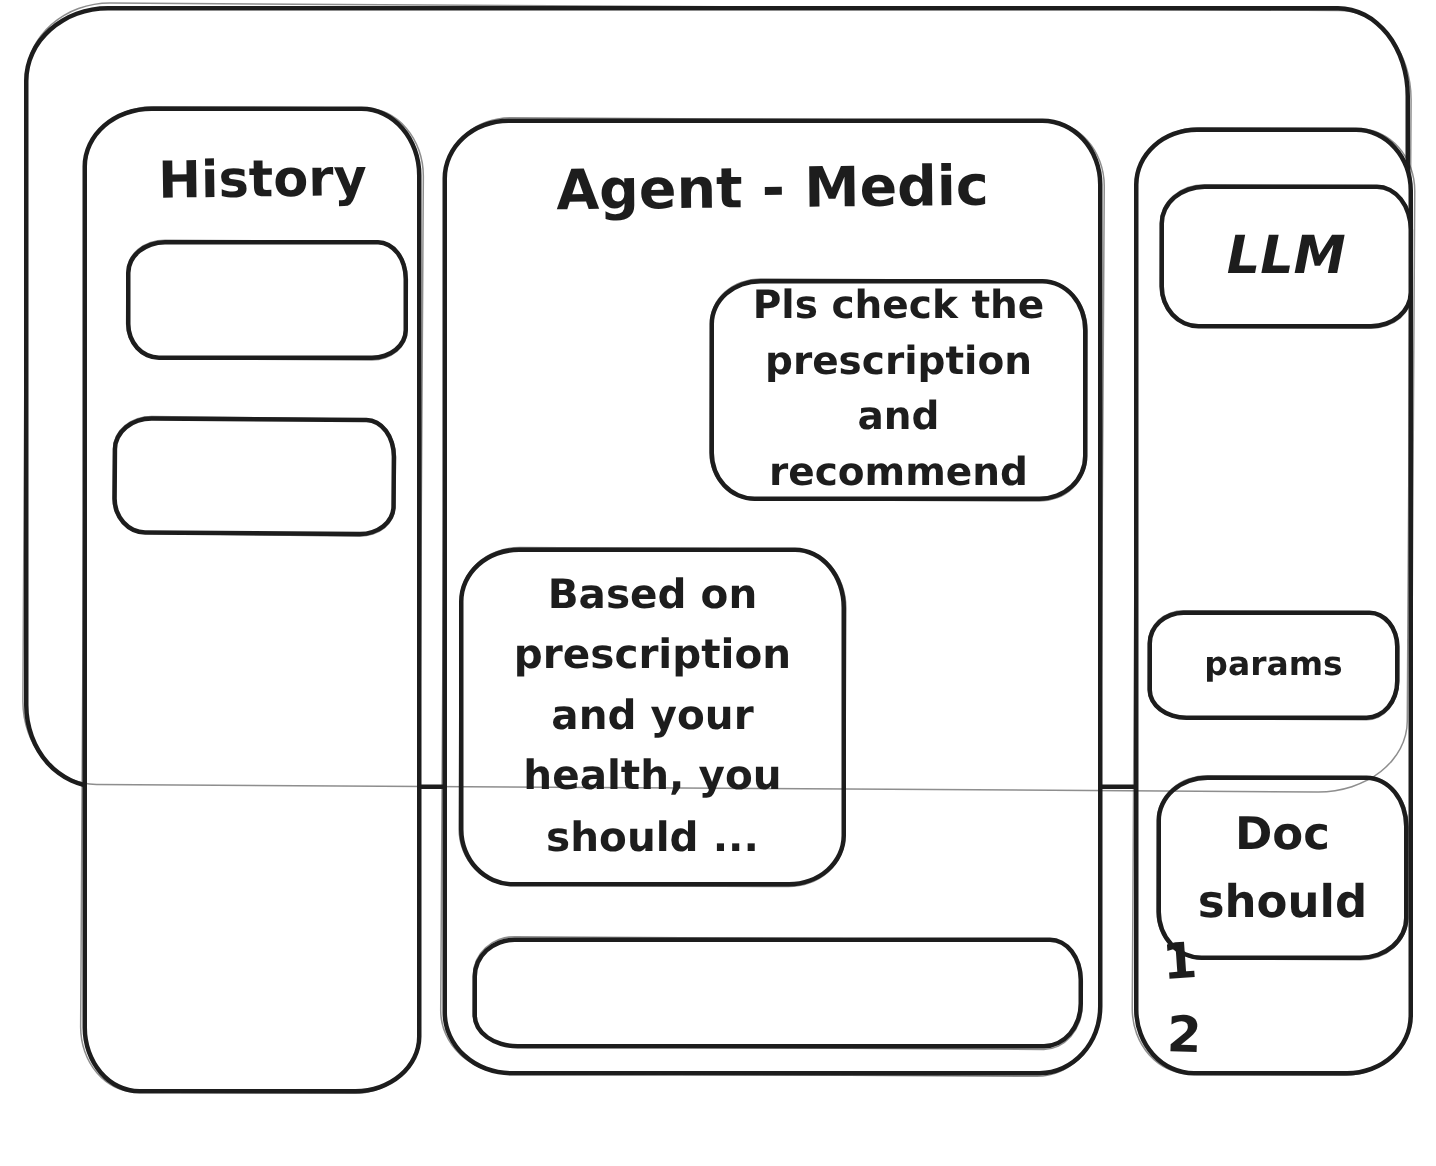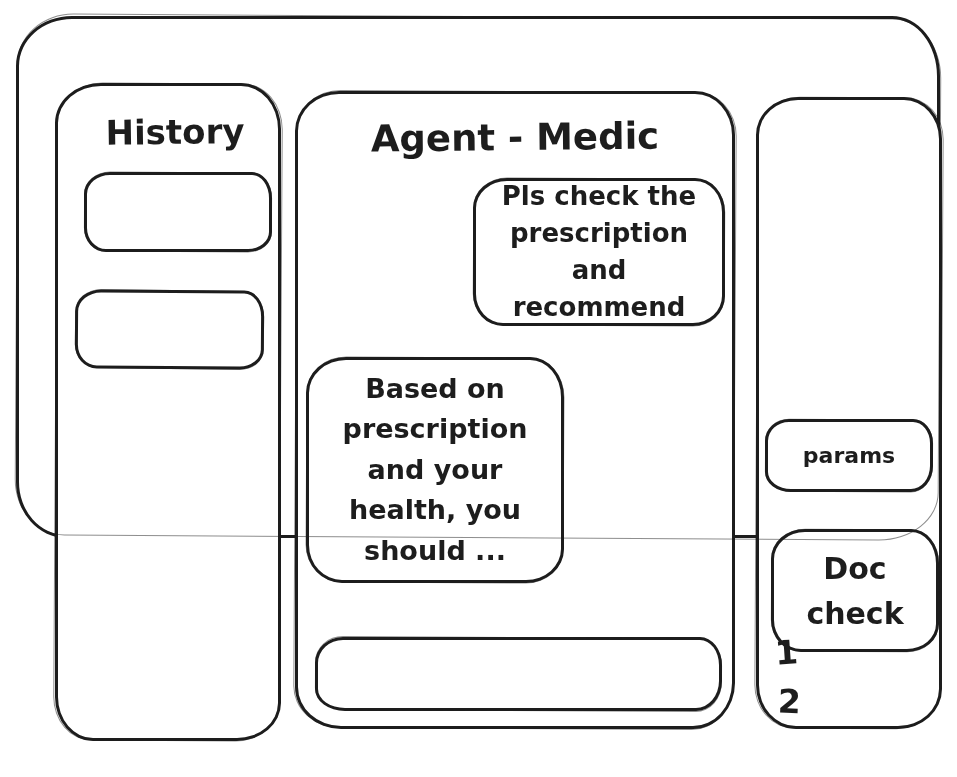--- a/index.html
+++ b/index.html
@@ -25,21 +25,21 @@
   .sketch::after {          
     content: "";
     position: absolute;
     inset: -3px;
     border: 1.6px solid rgba(29,29,29,.5);
     border-radius: inherit;
     transform: rotate(.35deg);
     pointer-events: none;
   }
   .frame {
-    left: 16px; top: 16px; width: 924px; height: 522px;
+    left: 16px; top: 4px; width: 924px; height: 522px;
     border-radius: 56px 48px 60px 50px / 50px 60px 48px 56px;
   }
   
   .panel-left {
     left: 36px; top: 64px; width: 226px; height: 658px;
     border-radius: 46px 40px 44px 38px / 40px 46px 38px 44px;
   }
   .history-title {
     position: absolute; left: 0; right: 0; top: 26px;
     text-align: center; padding-left: 14px;
@@ -62,20 +62,21 @@
     position: absolute; left: 0; right: 0; top: 22px;
     text-align: center;
     font-size: 37px; font-weight: bold;
     transform: rotate(-.6deg);
   }
   .bubble {
     position: absolute;
     display: flex; align-items: center; justify-content: center;
     text-align: center;
     font-weight: bold;
+    margin-top: 20px;
   }
   .bubble-user {
     left: 175px; top: 84px; width: 252px; height: 148px;
     border-radius: 34px 30px 32px 30px / 30px 34px 30px 32px;
     font-size: 26px; line-height: 1.42;
     padding: 6px 12px;
   }
   .bubble-assistant {
     left: 8px; top: 263px; width: 258px; height: 226px;
     border-radius: 40px 34px 38px 36px / 36px 40px 34px 38px;
@@ -158,20 +159,21 @@
       <div class="sketch bubble bubble-assistant">
         <span>Based on prescription and your health, you should ...</span>
       </div>
 
       <div class="sketch chat-input-bar">
         <input type="text" placeholder="" style="">
       </div>
     </main>
 
     <aside class="sketch panel-right">
+      <button class="sketch tool-btn btn-llm">LLM</button>
       <button class="sketch tool-btn btn-params">params</button>
-      <button class="sketch tool-btn btn-doc">Doc check</button>
+      <button class="sketch tool-btn btn-doc">Doc should</button>
       <div class="doc-item doc-item-1">1</div>
       <div class="doc-item doc-item-2">2</div>
     </aside>
 
   </div>
 </div>
 
 </body></html>

